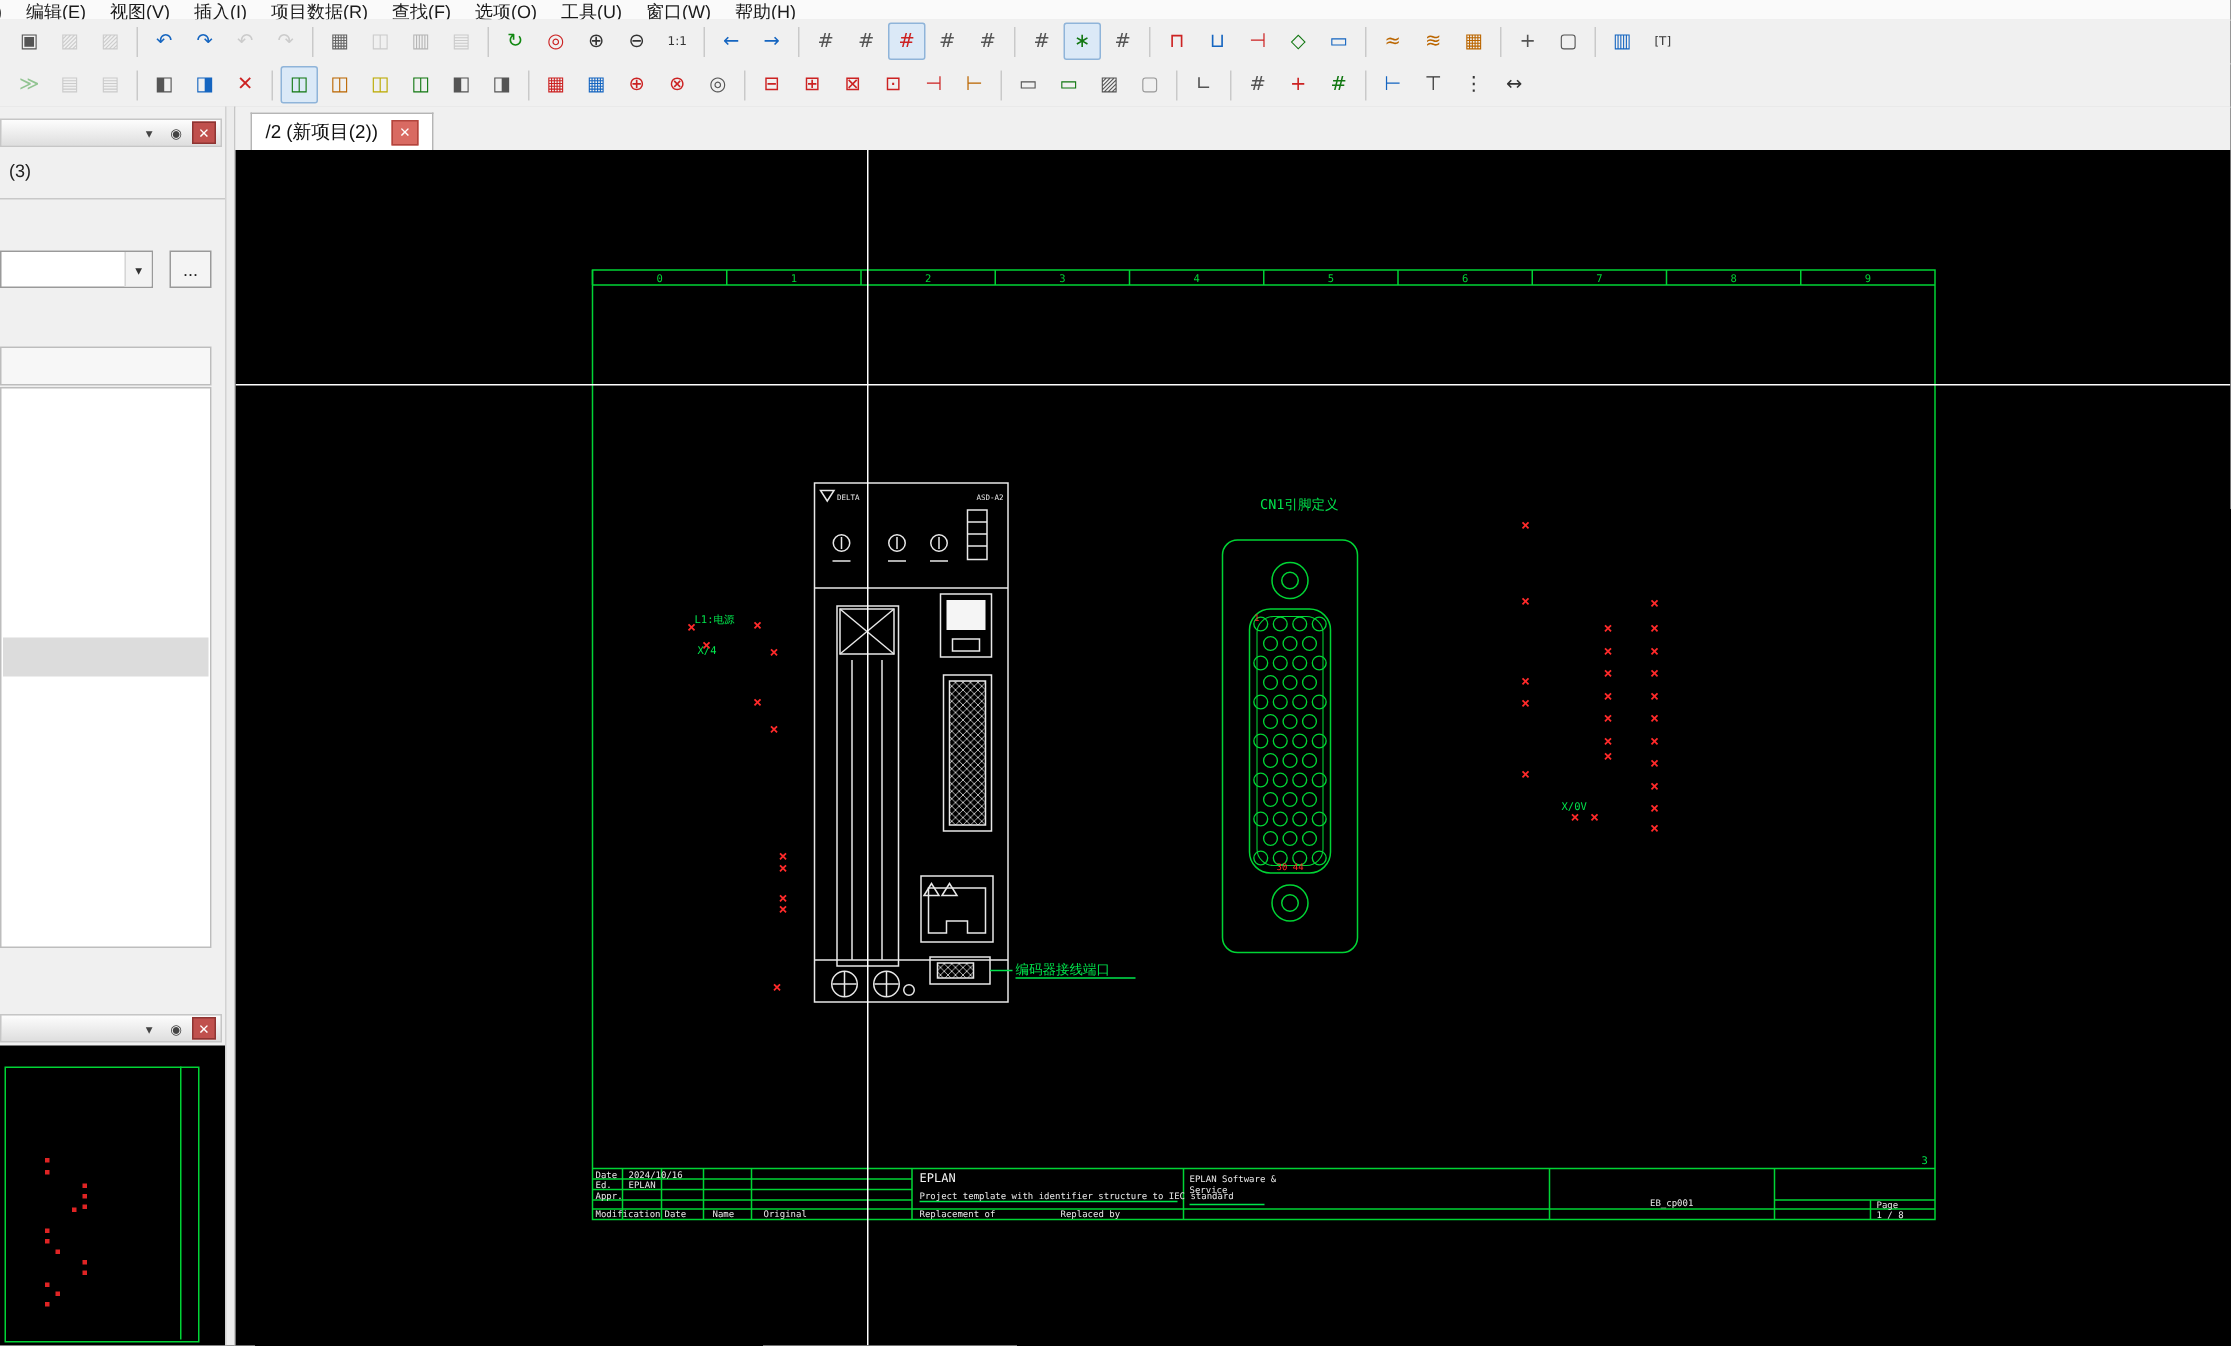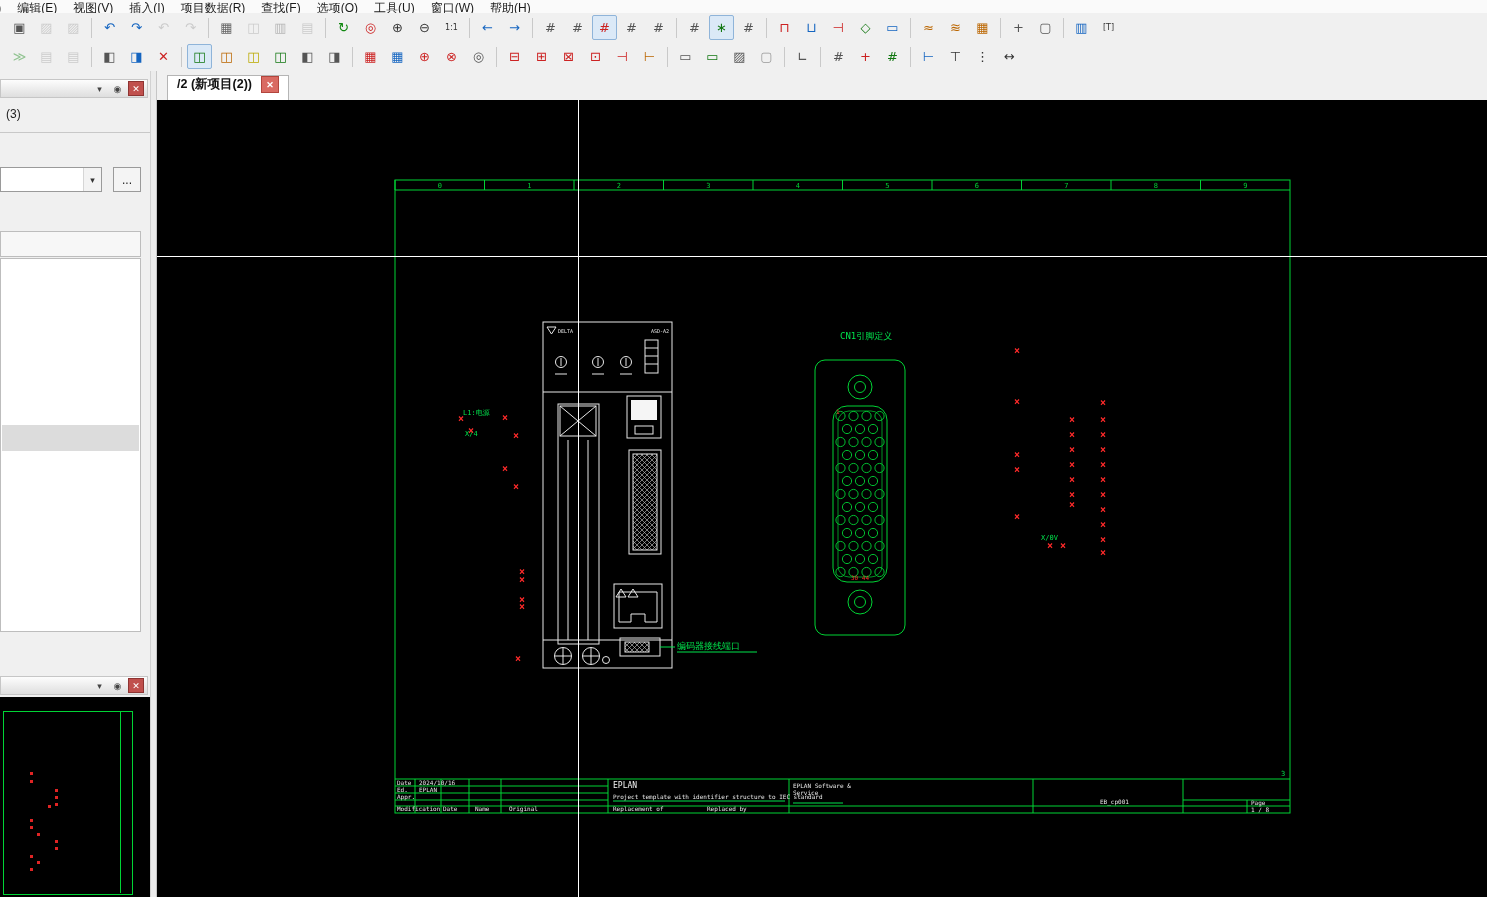--- a/index.html
+++ b/index.html
@@ -49,21 +49,21 @@
   .preview-vline{position:absolute;left:120px;top:14px;width:1px;height:182px;background:#00d435;}
   .preview-dot{position:absolute;width:3px;height:3px;background:#e02424;}
 
   .vsep{position:absolute;top:71px;left:150px;width:7px;bottom:0;background:#ececec;
         border-left:1px solid #d2d2d2;border-right:1px solid #c6c6c6;box-sizing:border-box;}
 
   
   .content{position:absolute;top:71px;left:157px;right:0;bottom:0;background:#f0f0f0;}
   .tabstrip{position:absolute;top:0;left:0;right:0;height:29px;}
   .tab{position:absolute;left:10px;top:4px;height:25px;background:#fff;border:1px solid #b5b5b5;border-bottom:none;
-       display:flex;align-items:flex-start;padding:0 9px;font-size:12.5px;color:#111;gap:9px;box-sizing:border-box;font-weight:bold;}
+       display:flex;align-items:center;padding:0 9px;font-size:12.5px;color:#111;gap:9px;box-sizing:border-box;}
   .tab-close{width:16px;height:15px;background:#d96a62;color:#fff;font-size:9px;display:flex;align-items:center;
              justify-content:center;border:1px solid #b2453d;}
   .canvas{position:absolute;top:29px;left:0;right:0;bottom:0;background:#000;overflow:hidden;}
   #draw{position:absolute;left:0;top:0;}
   .crosshair-v{position:absolute;left:421px;top:0;bottom:0;width:1px;background:#ffffff;}
   .crosshair-h{position:absolute;top:156px;left:0;right:0;height:1px;background:#ffffff;}
   #xmarks{position:absolute;left:0;top:0;right:0;bottom:0;pointer-events:none;}
   .xmark{position:absolute;color:#ff2a2a;font-size:10px;font-weight:bold;transform:translate(-50%,-50%);
          font-family:"DejaVu Sans Mono",monospace;line-height:10px;}
 

